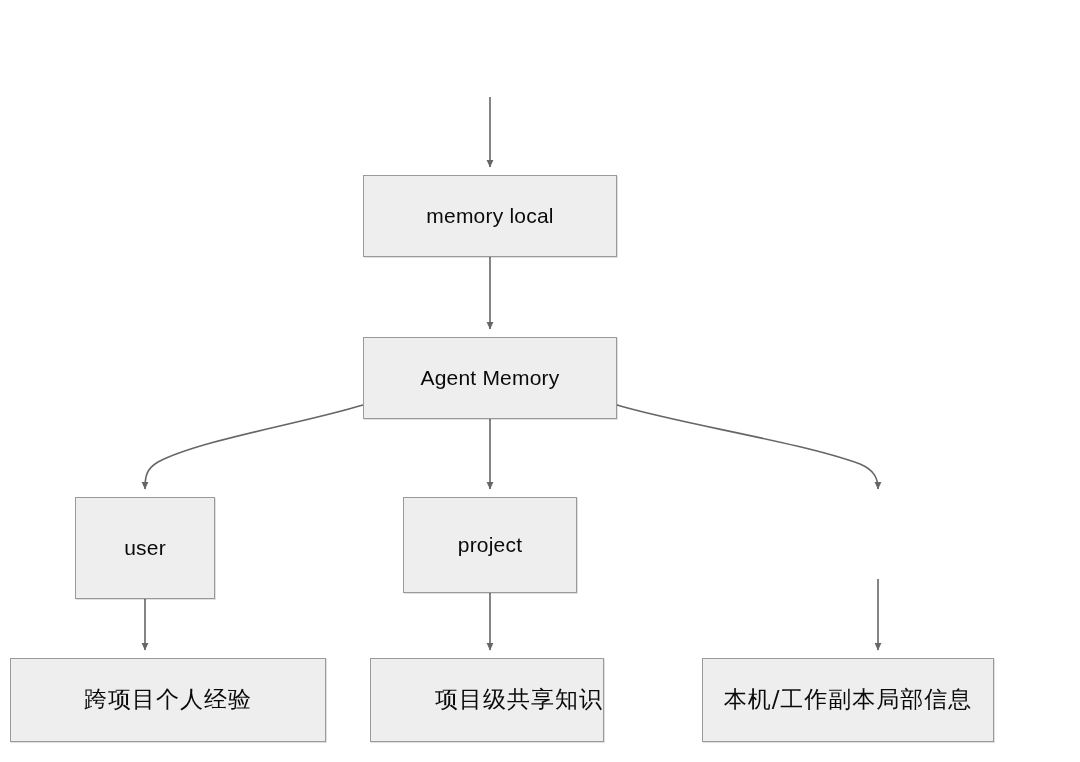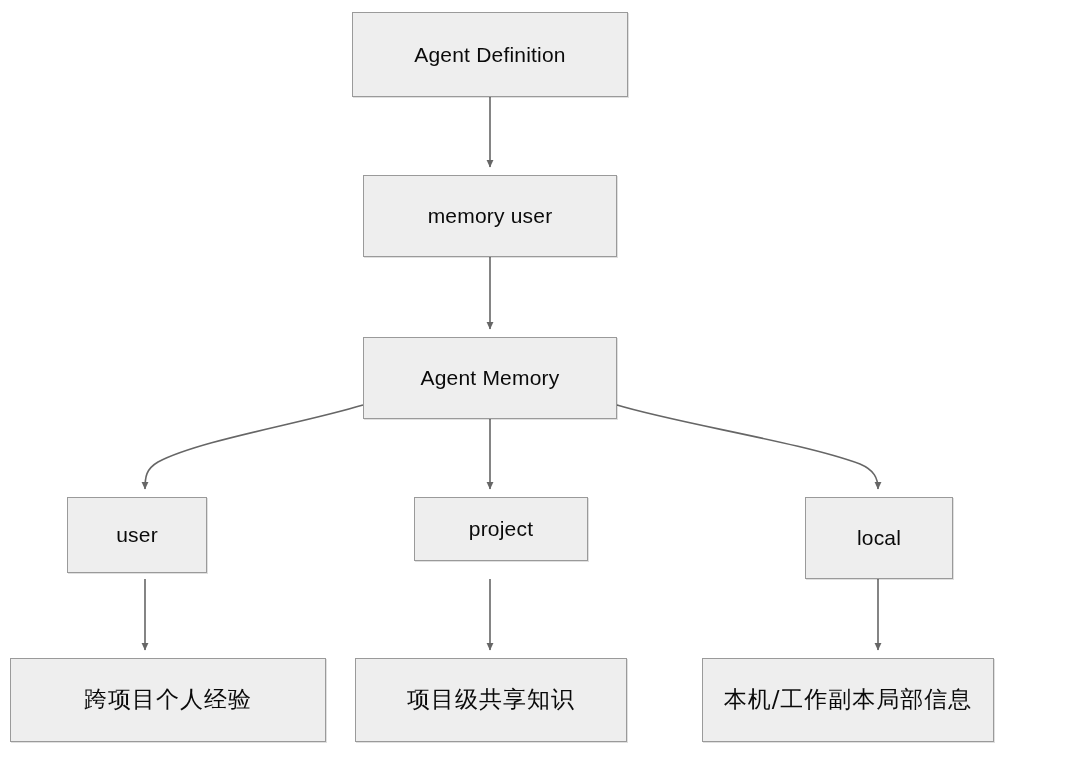--- a/index.html
+++ b/index.html
@@ -46,25 +46,25 @@
   .node-label.cjk {
     font-family: "DejaVu Sans", "Liberation Sans", sans-serif;
     font-size: 23px;
     letter-spacing: 1px;
   }
 
   
   #node-agent-definition { left: 352px; top: 12px;  width: 276px; height: 85px; }
   #node-memory-scope     { left: 363px; top: 175px; width: 254px; height: 82px; }
   #node-agent-memory     { left: 363px; top: 337px; width: 254px; height: 82px; }
-  #node-user             { left: 67px;  top: 497px; width: 140px; height: 76px; }
-  #node-project          { left: 403px; top: 497px; width: 174px; height: 64px; margin-left: 11px; }
+  #node-user             { left: 75px;  top: 497px; width: 140px; height: 102px; }
+  #node-project          { left: 403px; top: 497px; width: 174px; height: 96px; }
   #node-local            { left: 805px; top: 497px; width: 148px; height: 82px; }
   #node-user-desc        { left: 10px;  top: 658px; width: 316px; height: 84px; }
-  #node-project-desc     { left: 355px; top: 658px; width: 272px; height: 84px; }
+  #node-project-desc     { left: 370px; top: 658px; width: 234px; height: 84px; justify-content: flex-end; }
   #node-local-desc       { left: 702px; top: 658px; width: 292px; height: 84px; }
 </style>
 </head>
 <body>
 
 <div id="diagram-canvas">
 
   <svg id="edge-layer" viewBox="0 0 1080 762" width="1080" height="762" xmlns="http://www.w3.org/2000/svg">
     <defs>
       <marker id="arrowhead" markerWidth="9" markerHeight="9" refX="7.4" refY="4" orient="auto" markerUnits="userSpaceOnUse">
@@ -82,43 +82,37 @@
 
     <path d="M617,405 C680,424 800,442 860,464 C874,470 878,478 878,489" fill="none" stroke="#666666" stroke-width="1.6" marker-end="url(#arrowhead)"></path>
 
     <path d="M145,579 L145,650" fill="none" stroke="#666666" stroke-width="1.6" marker-end="url(#arrowhead)"></path>
 
     <path d="M490,579 L490,650" fill="none" stroke="#666666" stroke-width="1.6" marker-end="url(#arrowhead)"></path>
 
     <path d="M878,579 L878,650" fill="none" stroke="#666666" stroke-width="1.6" marker-end="url(#arrowhead)"></path>
   </svg>
 
-  <div class="node" id="node-agent-definition">
-    <span class="node-label">Agent Definition</span>
-  </div>
 
   <div class="node" id="node-memory-scope">
-    <span class="node-label">memory user</span>
+    <span class="node-label">memory local</span>
   </div>
 
   <div class="node" id="node-agent-memory">
     <span class="node-label">Agent Memory</span>
   </div>
 
   <div class="node" id="node-user">
     <span class="node-label">user</span>
   </div>
 
   <div class="node" id="node-project">
     <span class="node-label">project</span>
   </div>
 
-  <div class="node" id="node-local">
-    <span class="node-label">local</span>
-  </div>
 
   <div class="node" id="node-user-desc">
     <span class="node-label cjk">跨项目个人经验</span>
   </div>
 
   <div class="node" id="node-project-desc">
     <span class="node-label cjk">项目级共享知识</span>
   </div>
 
   <div class="node" id="node-local-desc">

